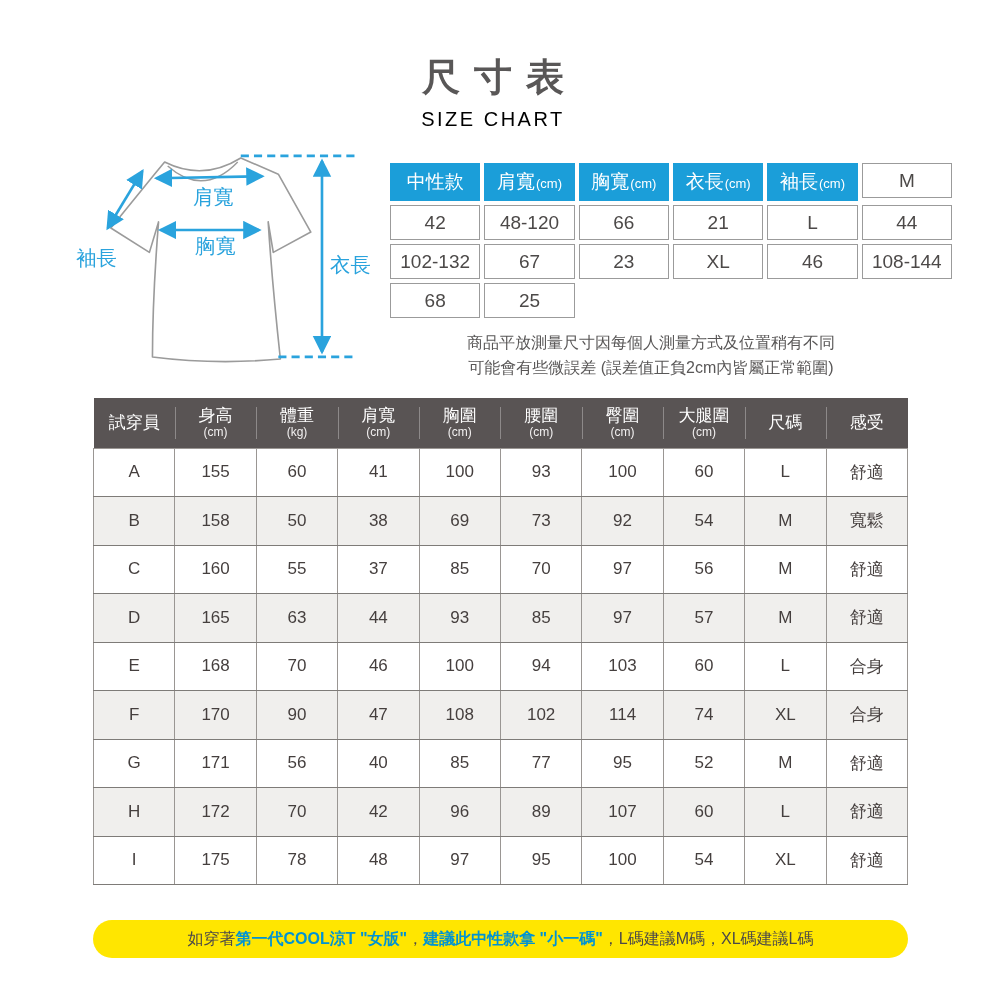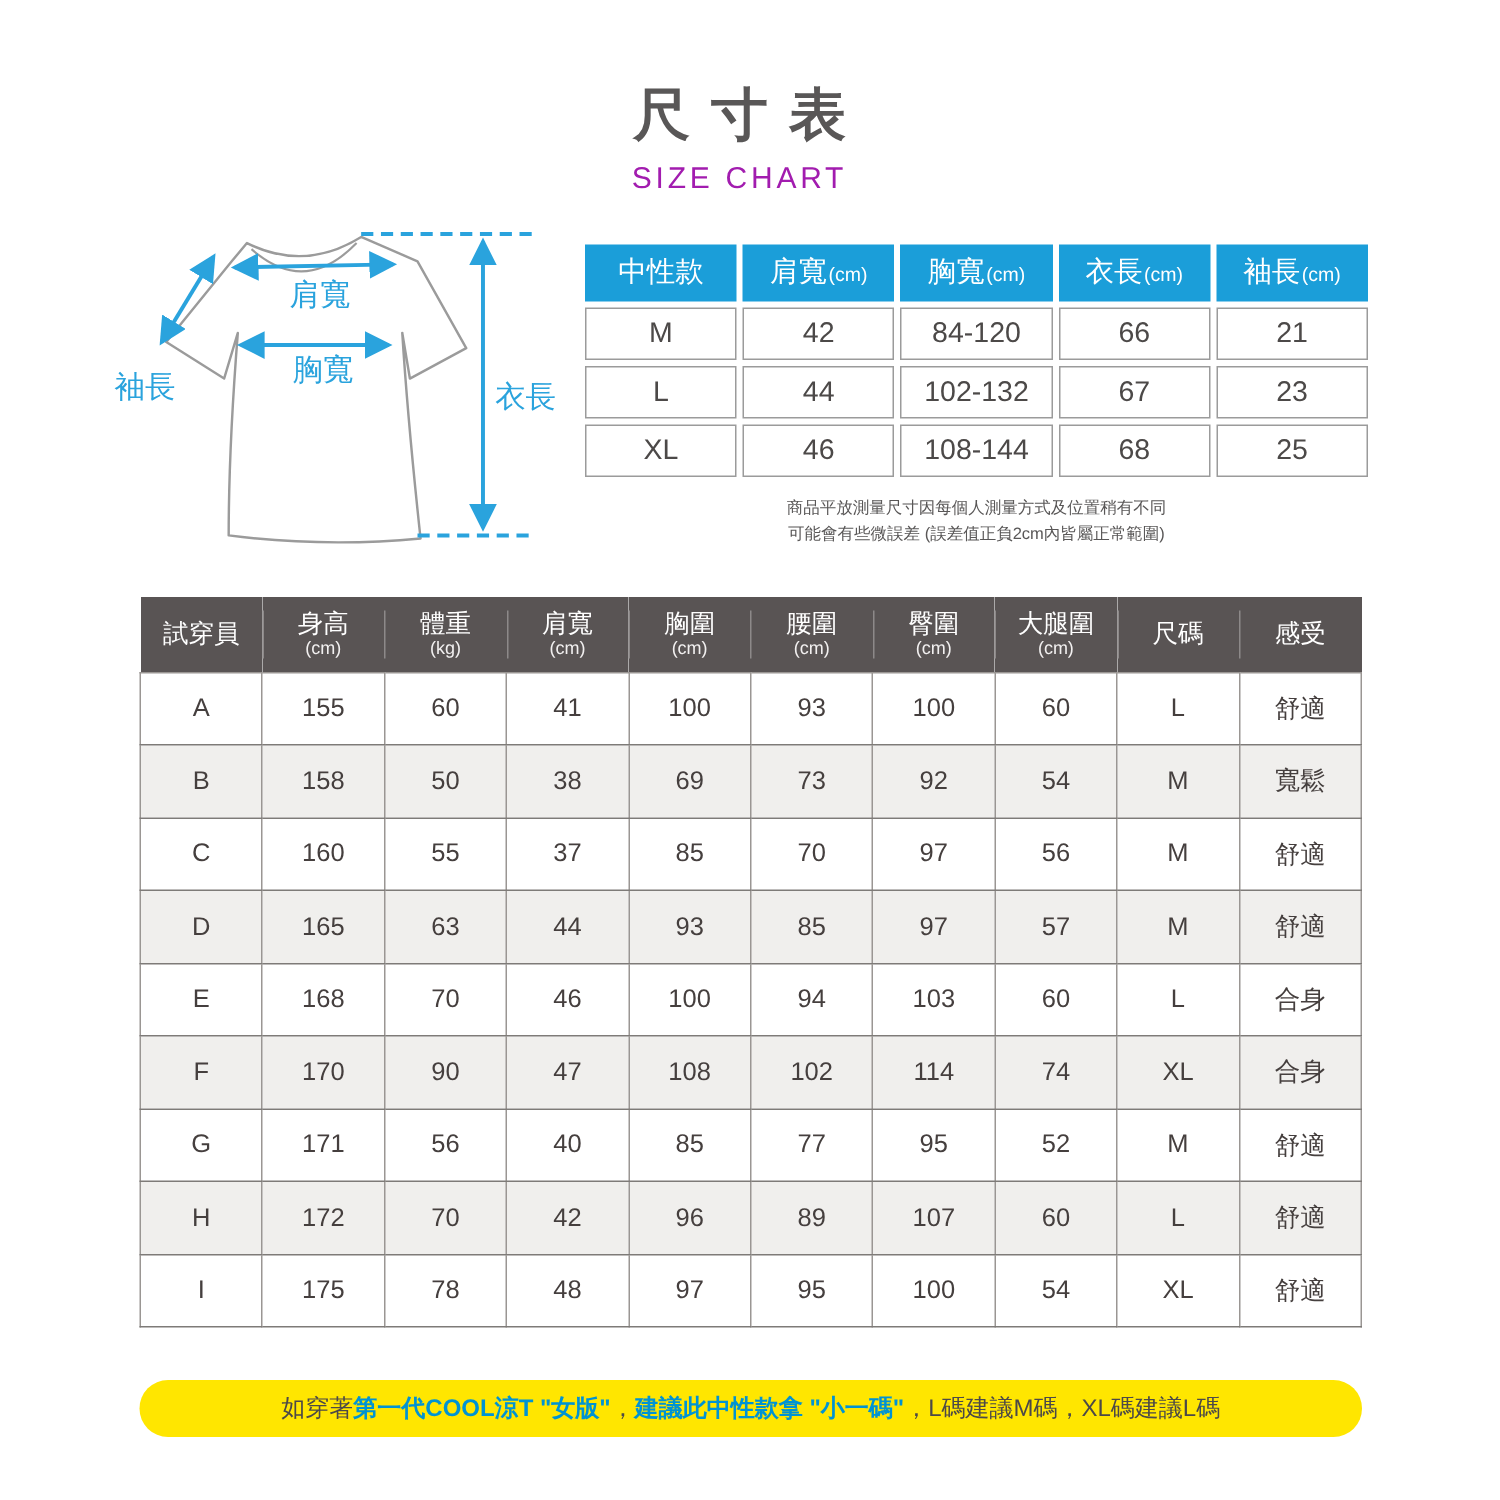--- a/index.html
+++ b/index.html
@@ -18,49 +18,49 @@
     color:var(--text-gray);
     overflow:hidden;
   }
   
   .title-block{position:absolute;top:56px;left:0;width:986px;text-align:center;}
   .title-block h1{
     margin:0;font-size:38px;font-weight:bold;color:#595757;
     letter-spacing:14px;text-indent:14px;line-height:1.15;
   }
   .title-block .subtitle{
-    margin-top:8px;font-size:20px;color:#a21caf;letter-spacing:2.5px;
+    margin-top:8px;font-size:20px;color:#000000;letter-spacing:2.5px;
   }
   
   .diagram{position:absolute;left:55px;top:138px;width:335px;height:245px;}
   .diagram svg{display:block;width:100%;height:100%;}
   .diagram text{
     font-family:"Liberation Sans","DejaVu Sans",sans-serif;
     font-size:20px;fill:var(--accent-blue);
   }
   
   .size-table{
-    position:absolute;left:390px;top:163px;width:522px;
-    display:grid;grid-template-columns:repeat(5,1fr);gap:4px;
+    position:absolute;left:390px;top:163px;width:562px;
+    display:grid;grid-template-columns:repeat(6,1fr);gap:4px;
   }
   .size-table .hcell{
     background:var(--table-header-blue);color:#ffffff;height:38px;
     display:flex;align-items:baseline;justify-content:center;
     font-size:19px;line-height:38px;
   }
   .size-table .hcell .unit{font-size:13px;margin-left:1px;}
   .size-table .cell{
     background:#ffffff;border:1px solid #9b9b9b;height:35px;
     display:flex;align-items:center;justify-content:center;
     font-size:19px;color:#4c4948;
   }
   
   .measure-note{
     position:absolute;left:390px;top:331px;width:522px;
-    text-align:center;font-size:11px;line-height:1.55;color:#595757;
+    text-align:center;font-size:16px;line-height:1.55;color:#595757;
   }
   
   .fit-table{
     position:absolute;left:93px;top:398px;width:815px;
     border-collapse:collapse;table-layout:fixed;padding-left:36px;
   }
   .fit-table th{
     background:var(--table-header-gray);color:#ffffff;height:50px;
     font-weight:normal;font-size:17px;text-align:center;position:relative;
     padding:0;line-height:1.15;vertical-align:middle;
@@ -140,21 +140,21 @@
     <div class="hcell">
       <span>衣長</span>
       <span class="unit">(cm)</span>
     </div>
     <div class="hcell">
       <span>袖長</span>
       <span class="unit">(cm)</span>
     </div>
     <div class="cell">M</div>
     <div class="cell">42</div>
-    <div class="cell">84-120</div>
+    <div class="cell">48-120</div>
     <div class="cell">66</div>
     <div class="cell">21</div>
     <div class="cell">L</div>
     <div class="cell">44</div>
     <div class="cell">102-132</div>
     <div class="cell">67</div>
     <div class="cell">23</div>
     <div class="cell">XL</div>
     <div class="cell">46</div>
     <div class="cell">108-144</div>

